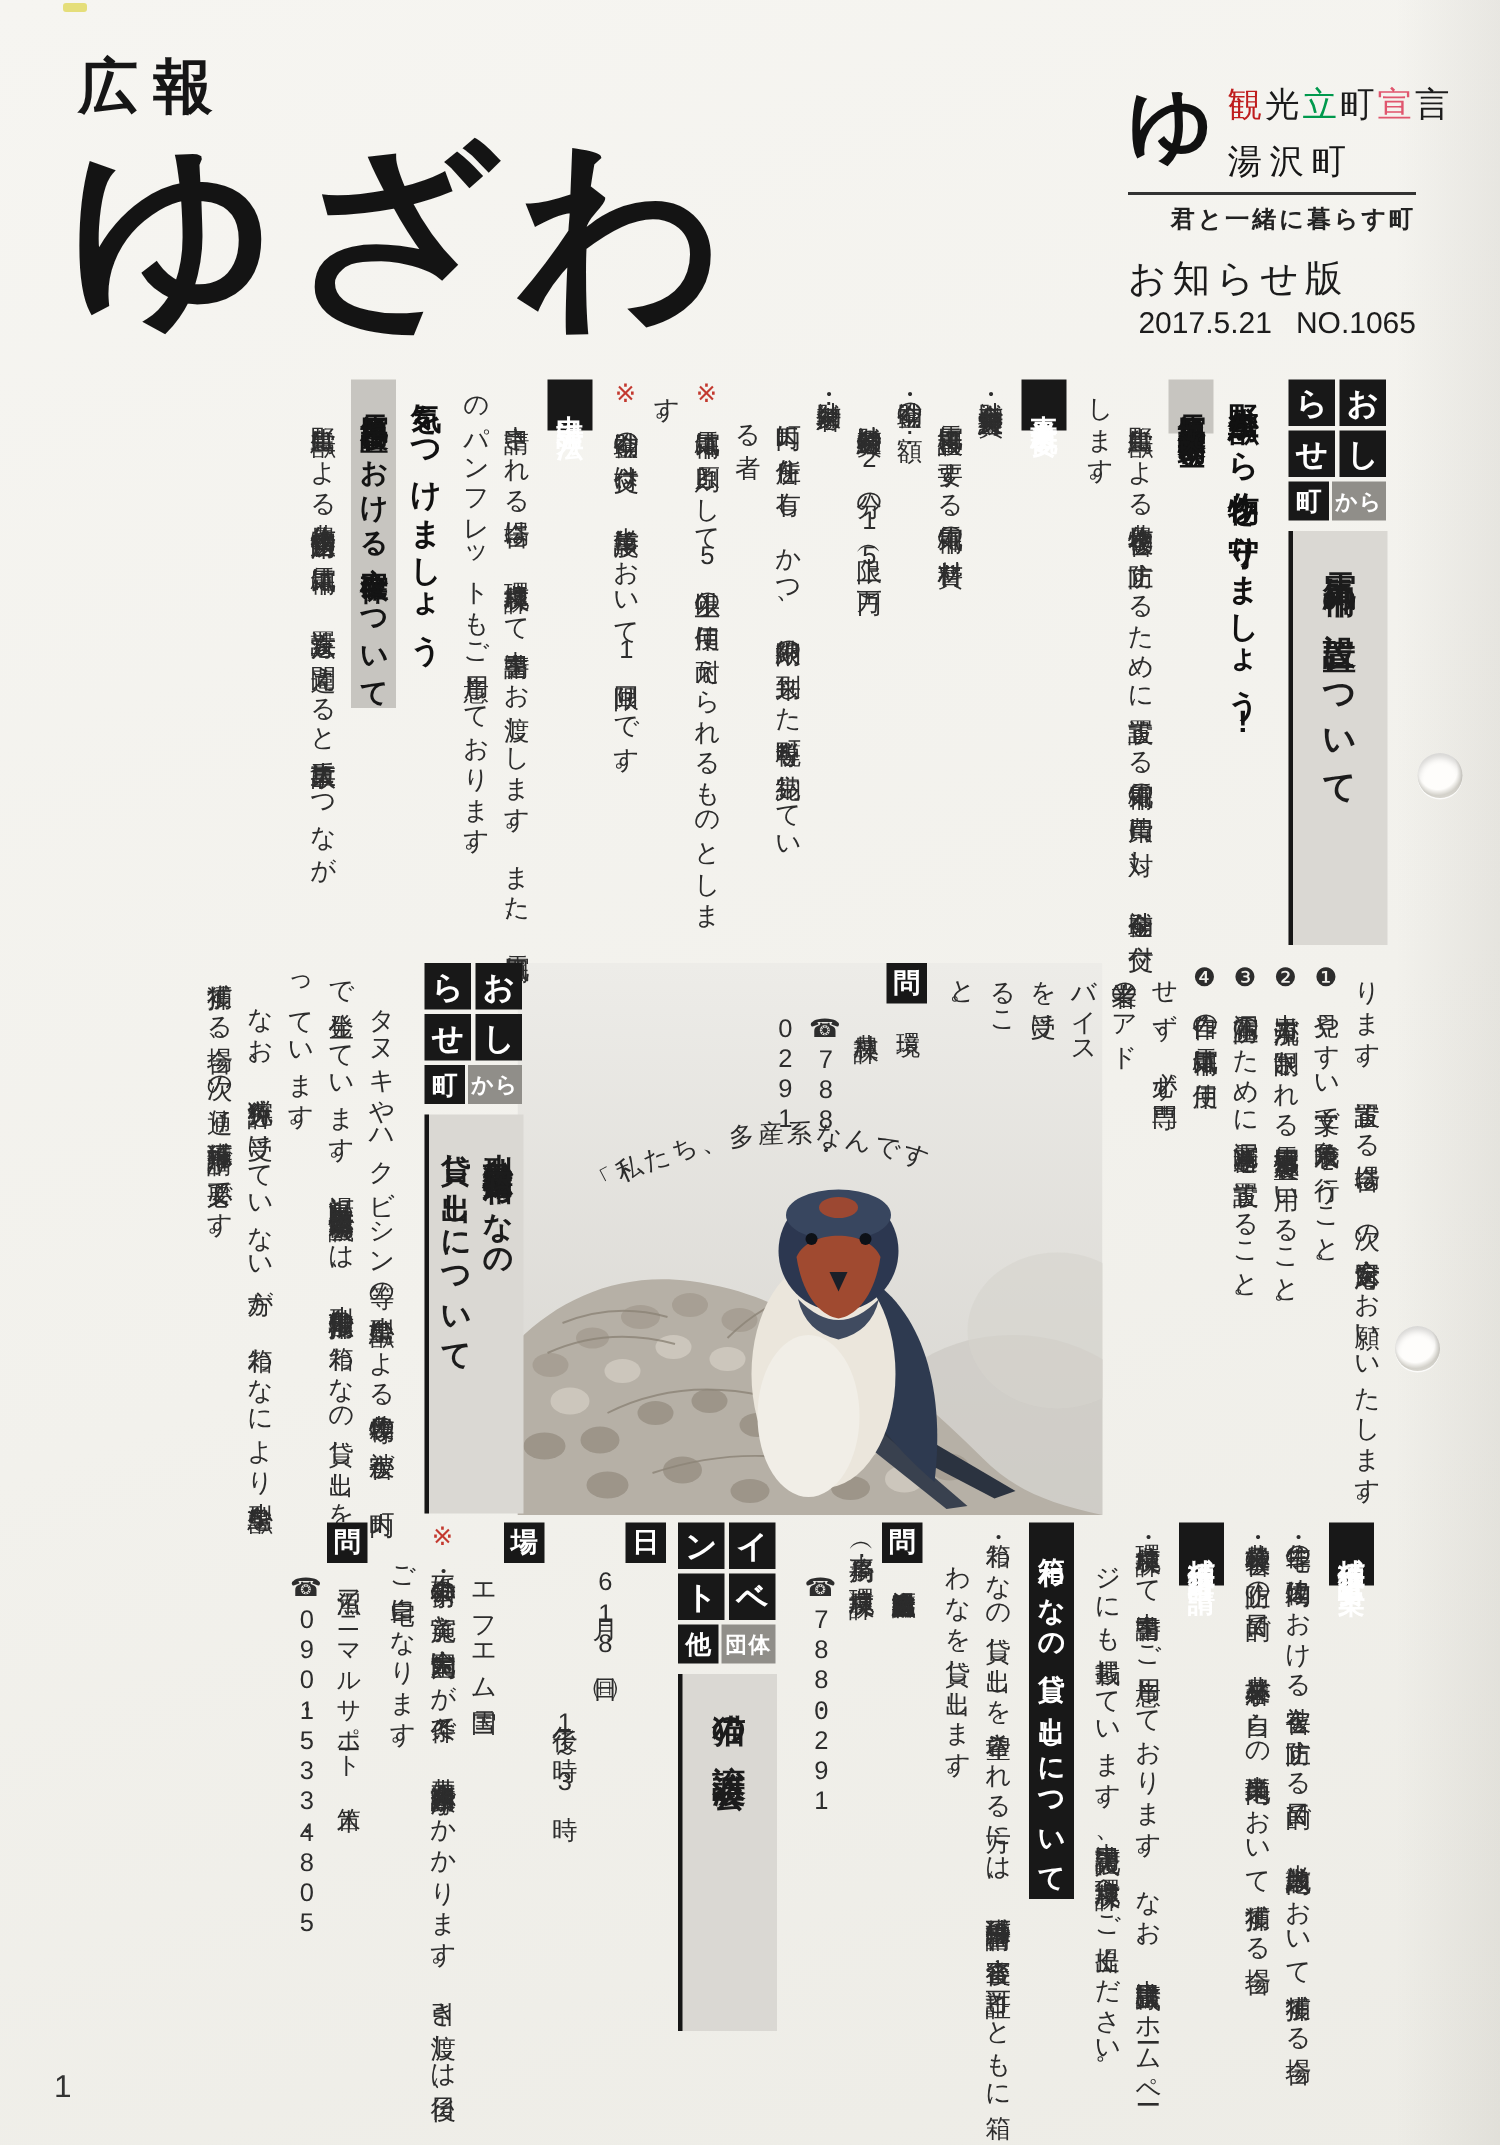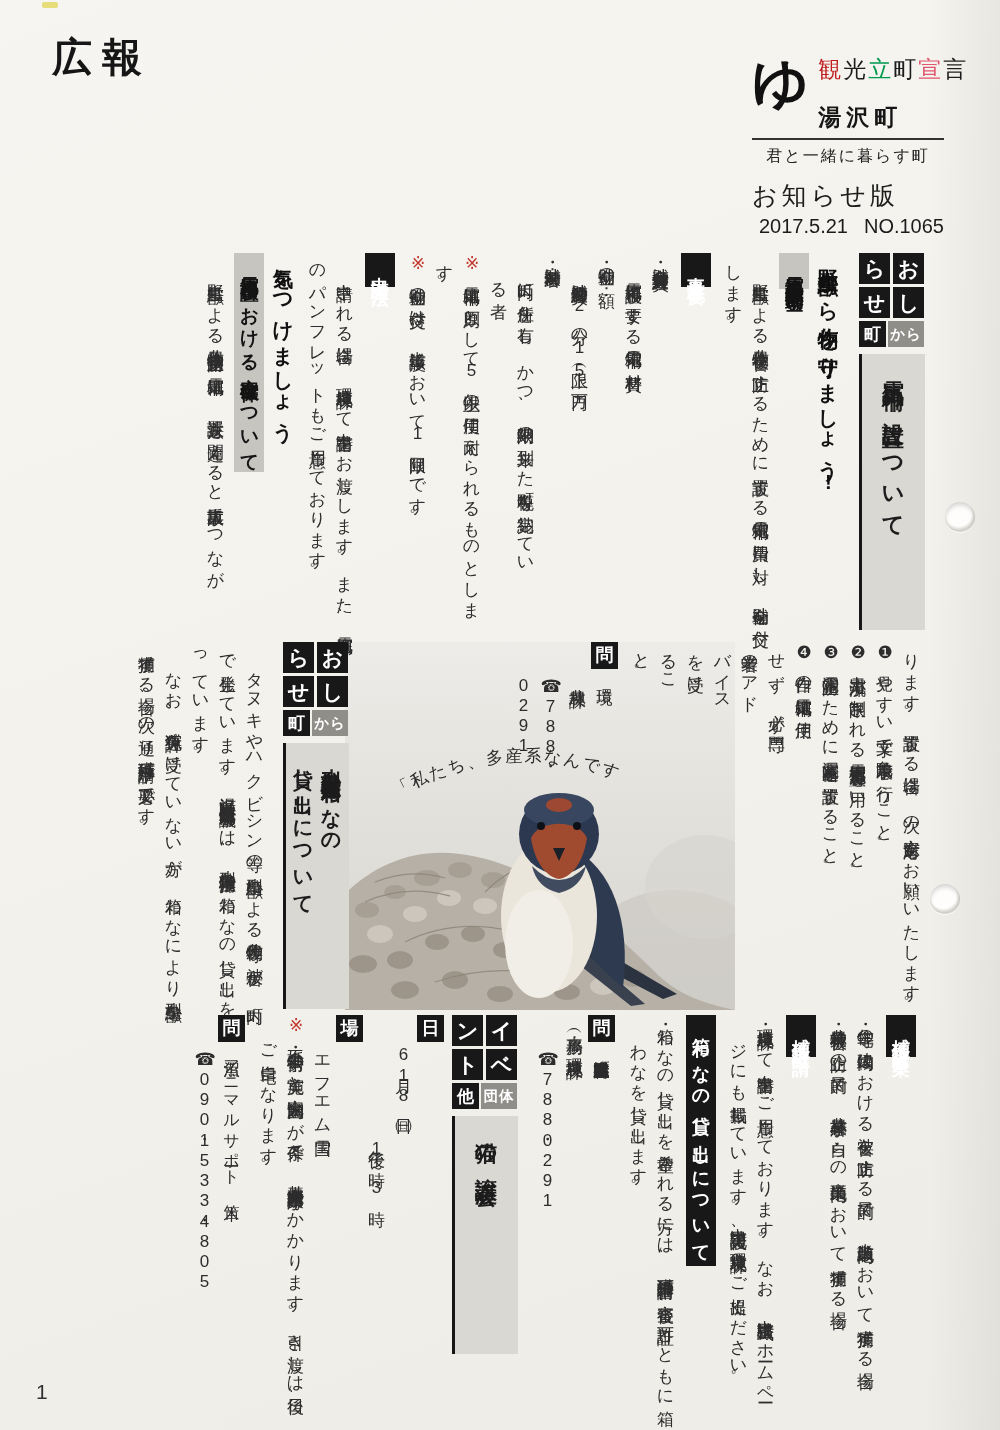--- a/index.html
+++ b/index.html
@@ -15,23 +15,23 @@
   
   .mast-left{position:absolute;left:52px;top:30px;}
   .mast-small{font-family:"Liberation Serif","DejaVu Serif",serif;font-size:40px;font-weight:700;
     letter-spacing:10px;color:#161616;margin:0;}
   .mast-big{font-family:"Liberation Serif","DejaVu Serif",serif;font-size:136px;font-weight:600;
     letter-spacing:10px;color:#141414;margin:0;line-height:1.05;margin-left:-6px;}
   .brand{position:absolute;left:752px;top:56px;width:192px;}
   .brand-top{display:flex;gap:9px;align-items:flex-start;}
   .brand-mark{font-size:56px;font-weight:900;line-height:.95;color:#111;}
   .brand-slogan{font-size:23px;font-weight:400;letter-spacing:2px;line-height:1.2;white-space:nowrap;}
-  .brand-city{font-size:23px;font-weight:700;letter-spacing:5px;margin-top:18px;color:#161616;}
+  .brand-city{font-size:23px;font-weight:400;letter-spacing:5px;margin-top:8px;color:#161616;}
   .brand-divider{border-top:2px solid #333;margin-top:5px;}
-  .brand-tagline{font-size:16px;font-weight:400;letter-spacing:2px;text-align:center;margin-top:6px;color:#222;}
+  .brand-tagline{font-size:16px;font-weight:700;letter-spacing:2px;text-align:right;margin-top:6px;color:#222;}
   .issue-type{font-size:25px;letter-spacing:4px;text-align:left;margin-top:12px;color:#1c1c1c;}
   .issue-name{font-size:31px;font-weight:700;letter-spacing:1px;margin-top:2px;color:#141414;}
   .issue-meta{display:flex;justify-content:flex-end;gap:16px;font-size:20px;margin-top:3px;color:#1c1c1c;}
 
   
   .hole{position:absolute;width:30px;height:30px;border-radius:50%;
     background:radial-gradient(circle at 45% 38%,#fefdfb 0 52%,#d3d1ca 68%,#eceae4 100%);
     box-shadow:inset 0 3px 4px rgba(0,0,0,.16),0 1px 0 rgba(255,255,255,.8);}
   .hole1{right:25px;top:502px;}
   .hole2{right:40px;top:884px;}
@@ -101,20 +101,21 @@
 </style>
 </head>
 <body>
 
 <div class="page">
   <div class="edge-shade"></div>
   <div class="speck"></div>
 
   <div class="mast-left">
     <div class="mast-small">広報</div>
+    <div class="mast-big">ゆざわ</div>
   </div>
 
   <div class="brand">
     <div class="brand-top">
       <div class="brand-mark">ゆ</div>
       <div>
         <div class="brand-slogan"><span style="color:#bf1d1d">観</span><span style="color:#1c1c1c">光</span><span style="color:#00994d">立</span><span style="color:#1c1c1c">町</span><span style="color:#e0566e">宣</span><span style="color:#1c1c1c">言</span></div>
         <div class="brand-city">湯沢町</div>
       </div>
     </div>

